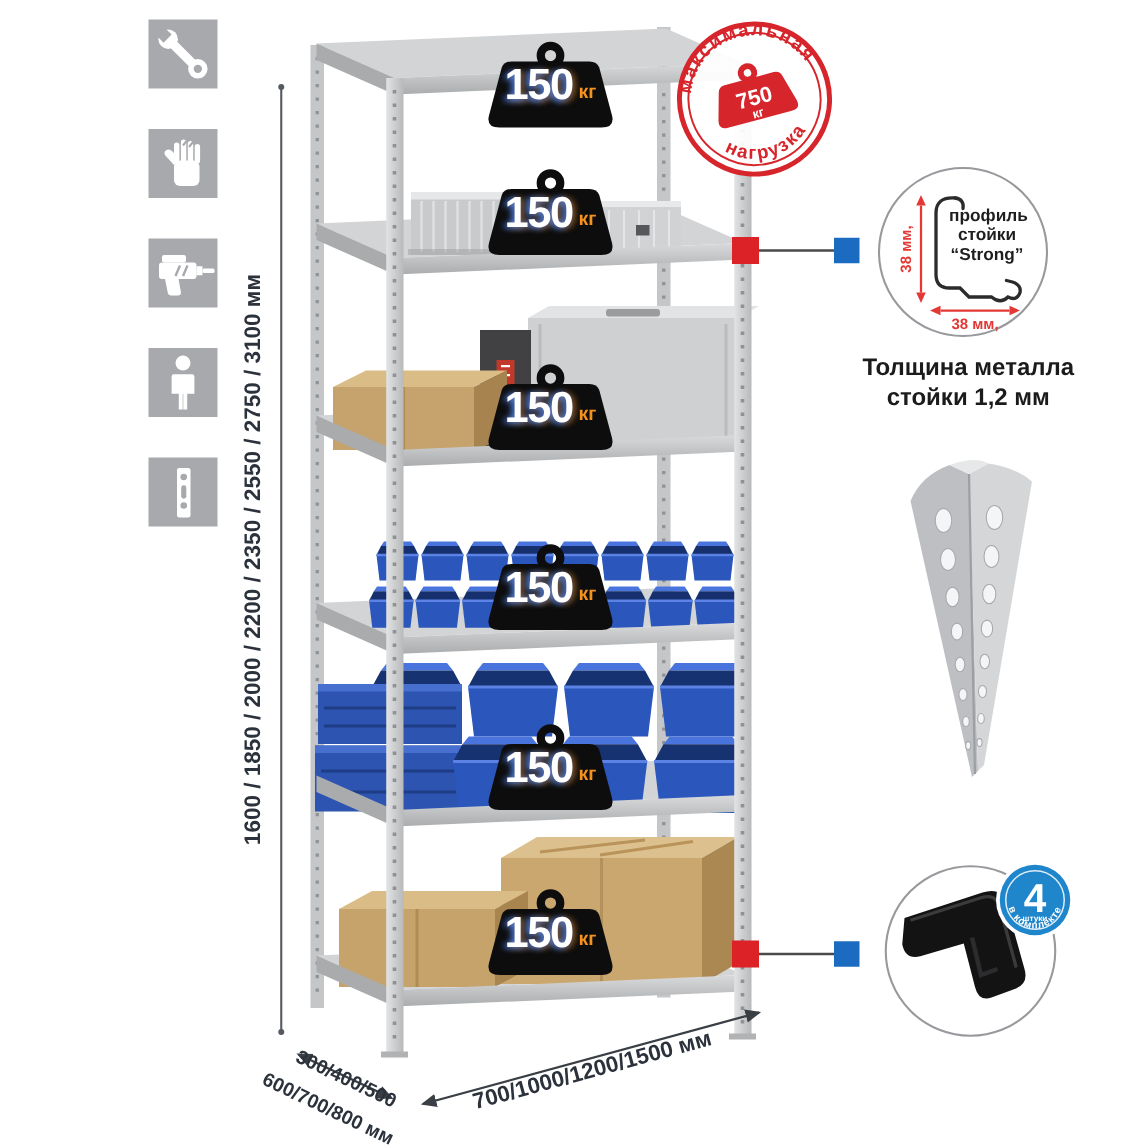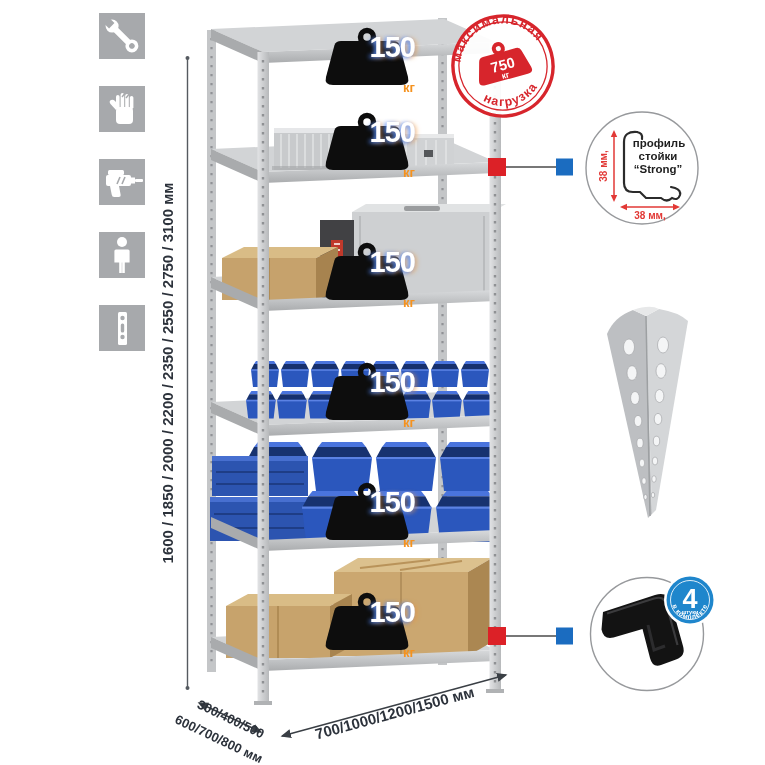--- a/index.html
+++ b/index.html
@@ -5,21 +5,21 @@
   html,body{margin:0;padding:0;background:#fff;}
   .page{position:relative;width:765px;height:765px;background:#fff;overflow:hidden;
         font-family:"Liberation Sans",sans-serif;}
   svg{display:block;}
   .abs{position:absolute;}
   
   .icon-tile{position:absolute;left:99px;width:46px;height:46px;background:#a7a9ac;}
   
   .weight-badge{position:absolute;width:96px;height:62px;}
   .wb-text{position:absolute;left:0;right:0;top:14px;height:44px;display:flex;
-           align-items:flex-end;justify-content:center;gap:4px;flex-direction:column;}
+           align-items:flex-start;justify-content:center;gap:4px;}
   .wb-value{font-weight:800;font-size:29px;color:#fff;letter-spacing:-1px;
             text-shadow:-2px 1px 4px rgba(80,140,255,.95), 2px 1px 4px rgba(255,150,40,.55);}
   .wb-unit{font-weight:700;font-size:13px;color:#f5921e;margin-top:12px;}
   
   .caption{position:absolute;width:165px;text-align:center;font-weight:700;
            font-size:16px;line-height:19.5px;color:#1b1b1b;}
   .caption span{display:block;}
   .stamp-arc{font-weight:800;font-size:12.5px;letter-spacing:1.2px;fill:#d7252c;}
   .dim-label{font-weight:700;fill:#2c323b;}
   .profile-text{font-weight:700;font-size:11.5px;fill:#1e1e1e;}
@@ -373,20 +373,24 @@
       <path d="M620,207 l7,-3.2 v6.4 Z" fill="#e23936"></path>
       <path d="M680,207 l-7,-3.2 v6.4 Z" fill="#e23936"></path>
       <text class="red-dim" x="650" y="219" text-anchor="middle">38 мм,</text>
     </g>
     <g>
       <text class="profile-text" x="659" y="147" text-anchor="middle">профиль</text>
       <text class="profile-text" x="658" y="160" text-anchor="middle">стойки</text>
       <text class="profile-text" x="658" y="173" text-anchor="middle">“Strong”</text>
     </g>
   </svg>
+  <div class="caption" style="left:563px;top:236px">
+    <span>Толщина металла</span>
+    <span>стойки 1,2 мм</span>
+  </div>
 
   <svg class="abs" style="left:595px;top:295px" width="105" height="235" viewBox="595 295 105 235">
     <path d="M 607,334 Q 614,317 633,310 L 646,316 L 652,514 L 648,518 Z" fill="#bdbfc2"></path>
     <path d="M 646,316 L 659,309 Q 678,312 688,321 L 656,510 L 652,514 Z" fill="#d4d6d8"></path>
     <path d="M 633,310 L 646,316 L 659,309 Q 650,304 633,310 Z" fill="#e7e8e9"></path>
     <line x1="646" y1="316" x2="650" y2="516" stroke="#9da0a2" stroke-width="1.5"></line>
     <g fill="#f4f5f6" stroke="#a6a8ab" stroke-width="0.7">
       <ellipse cx="629" cy="347" rx="5.5" ry="8"></ellipse>
         <ellipse cx="632" cy="373" rx="5" ry="7.3"></ellipse>
       <ellipse cx="635" cy="398" rx="4.4" ry="6.5"></ellipse>

